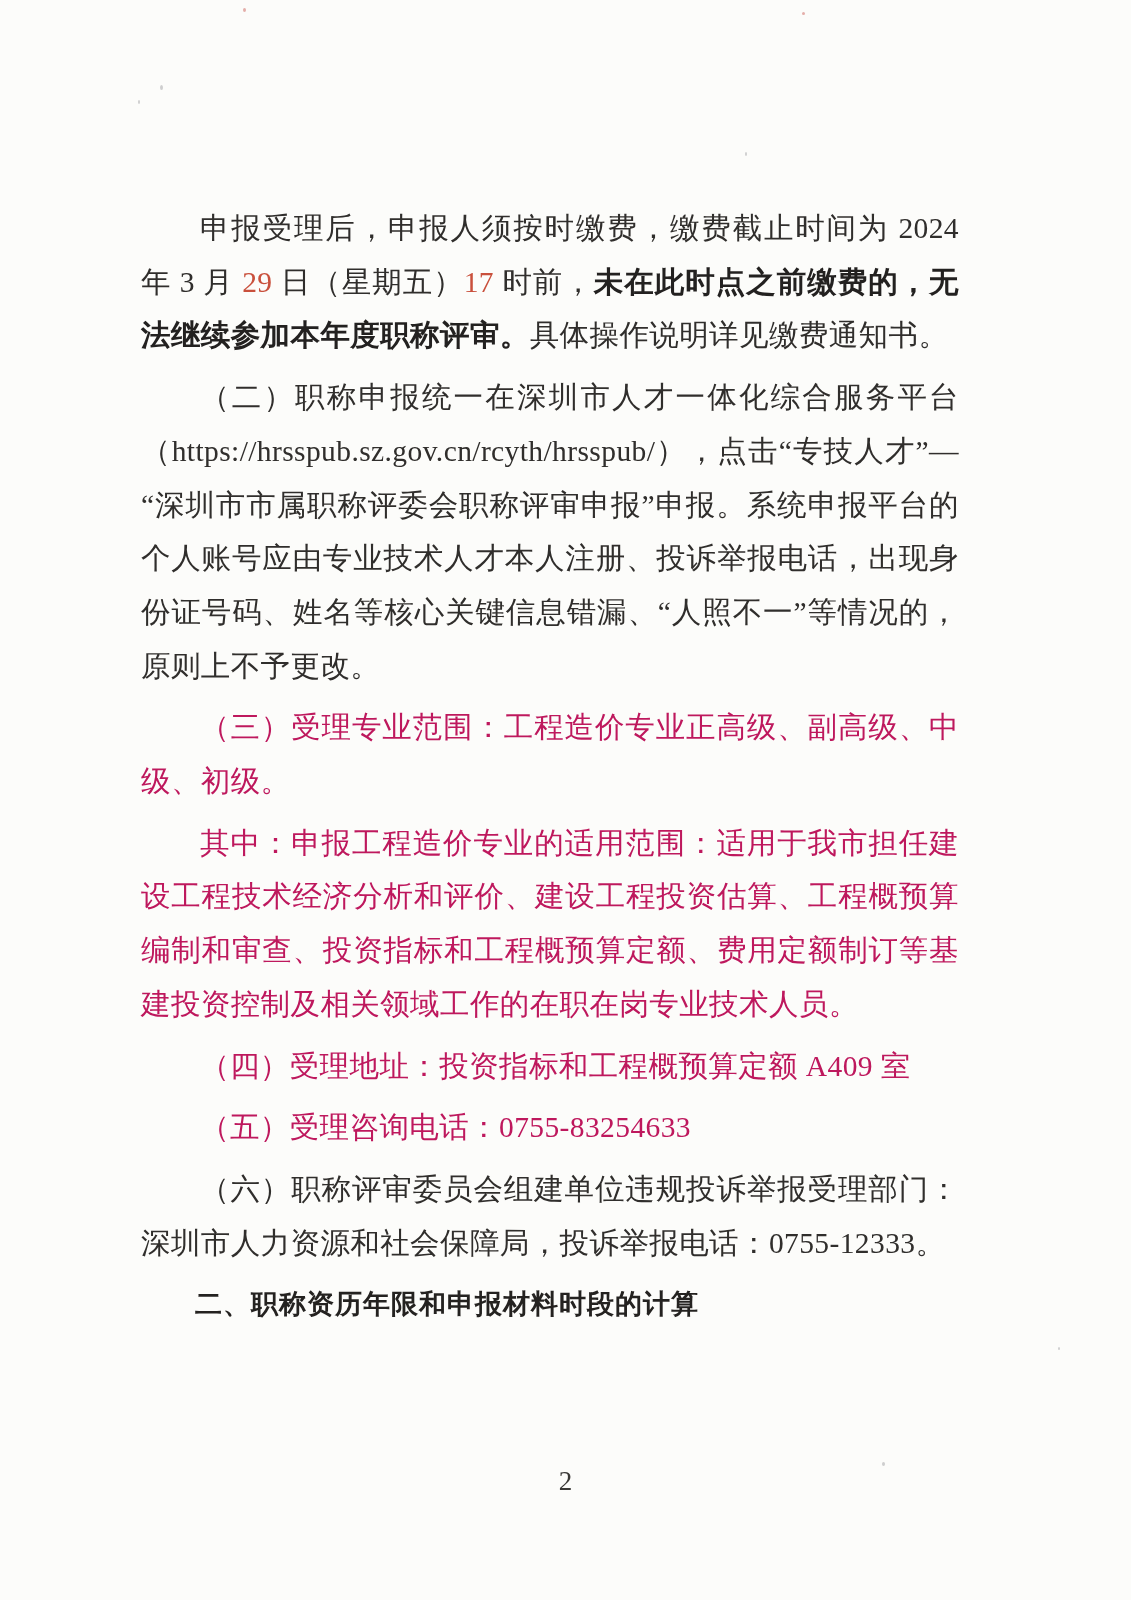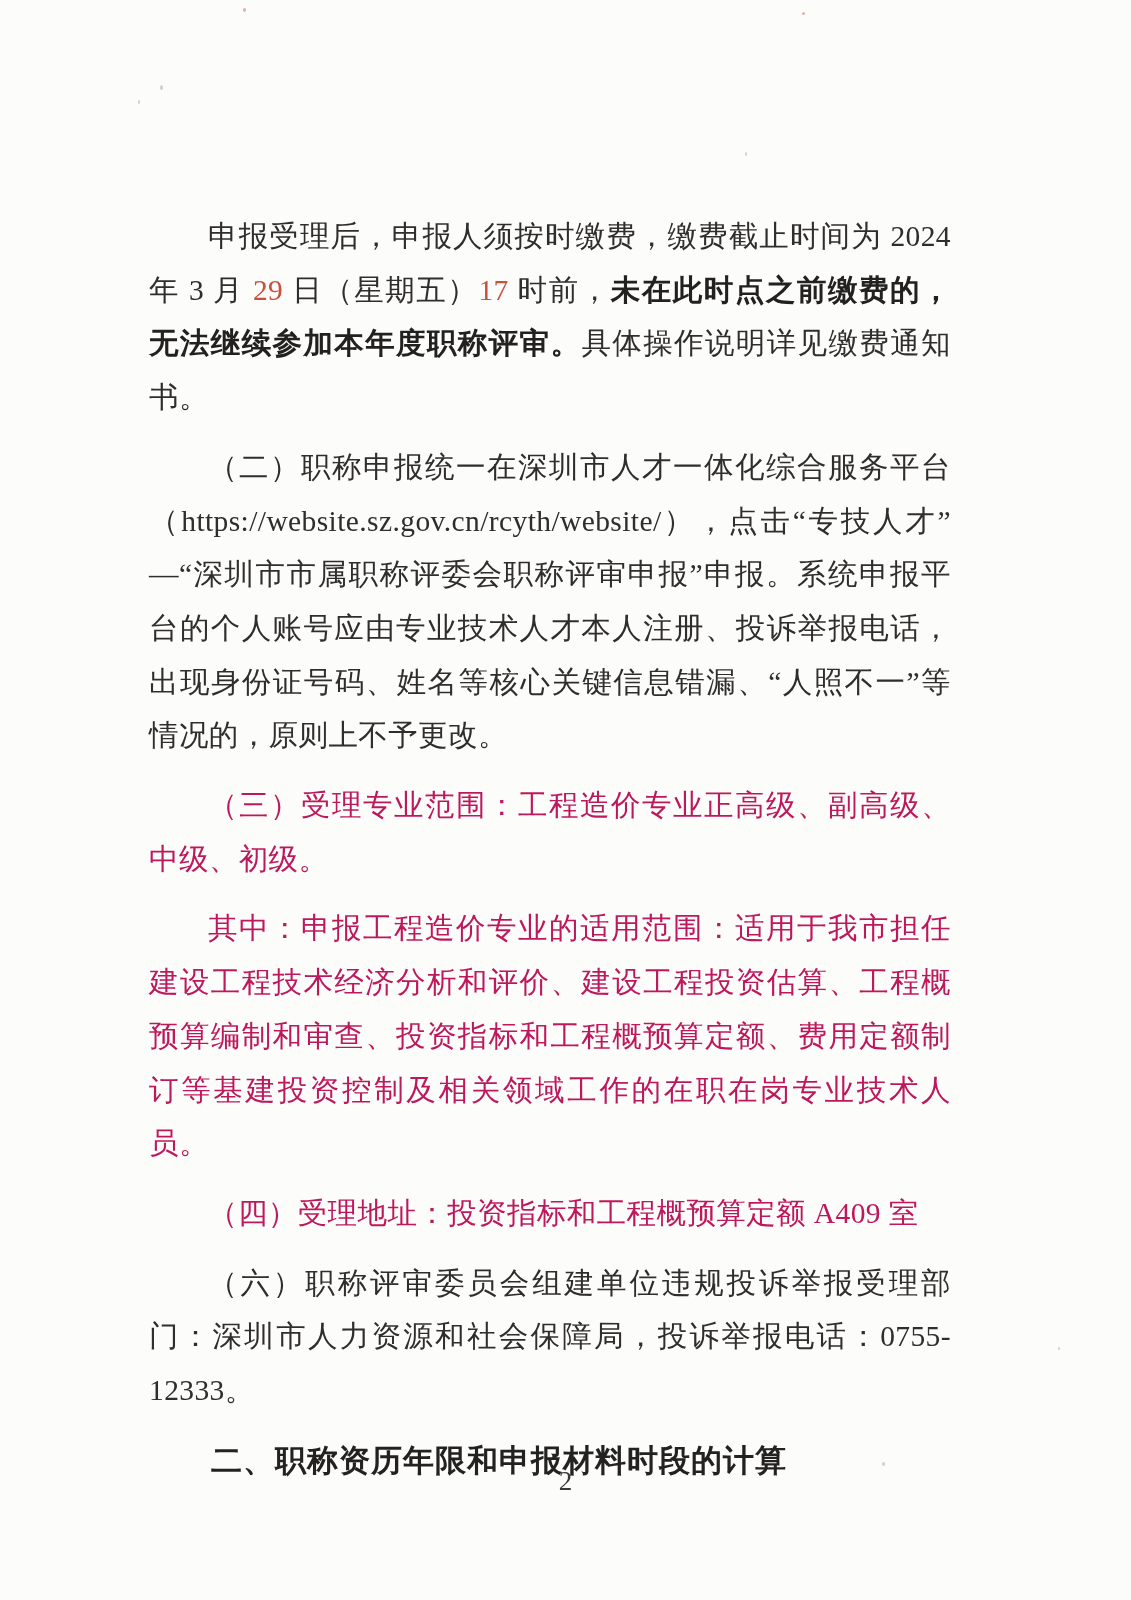--- a/index.html
+++ b/index.html
@@ -14,37 +14,37 @@
     overflow: hidden;
     font-family: "Liberation Serif", "DejaVu Serif", serif;
   }
   .doc {
     position: absolute;
     left: 133px;
     top: 194px;
     width: 834px;
   }
   p.para {
-    margin: 16px;
+    margin: 8px;
     padding: 0;
     font-size: 29.5px;
     line-height: 53.7px;
     text-align: justify;
     text-justify: inter-character;
     text-indent: 2em;
     color: #302e2c;
     letter-spacing: 0.4px;
   }
   p.para.red {
     color: #be185d;
   }
   p.para.heading {
     font-family: "Liberation Sans", "DejaVu Sans", sans-serif;
     font-weight: bold;
-    font-size: 31px;
+    font-size: 27px;
     color: #242220;
     letter-spacing: 1px;
   }
   .seg-normal { }
   .seg-bold {
     font-weight: bold;
     color: #232120;
   }
   .seg-rednum {
     color: #c9503c;
@@ -66,24 +66,25 @@
     border-radius: 50%;
   }
   .speck.gray { background: rgba(120,120,125,0.35); }
   .speck.red  { background: rgba(200,80,70,0.45); }
 </style>
 </head>
 <body>
 
 <div class="doc">
     <p class="para"><span class="seg-normal">申报受理后，申报人须按时缴费，缴费截止时间为 2024 年 3 月 </span><span class="seg-rednum">29</span><span class="seg-normal"> 日（星期五）</span><span class="seg-rednum">17</span><span class="seg-normal"> 时前，</span><span class="seg-bold">未在此时点之前缴费的，无法继续参加本年度职称评审。</span><span class="seg-normal">具体操作说明详见缴费通知书。</span></p>
-    <p class="para"><span class="seg-normal">（二）职称申报统一在深圳市人才一体化综合服务平台（</span><span class="seg-url">https://website.sz.gov.cn/rcyth/website/</span><span class="seg-normal">），点击“专技人才”—“深圳市市属职称评委会职称评审申报”申报。系统申报平台的个人账号应由专业技术人才本人注册、投诉举报电话，出现身份证号码、姓名等核心关键信息错漏、“人照不一”等情况的，原则上不予更改。</span></p>
+    <p class="para"><span class="seg-normal">（二）职称申报统一在深圳市人才一体化综合服务平台（</span><span class="seg-url">https://hrsspub.sz.gov.cn/rcyth/hrsspub/</span><span class="seg-normal">），点击“专技人才”—“深圳市市属职称评委会职称评审申报”申报。系统申报平台的个人账号应由专业技术人才本人注册、投诉举报电话，出现身份证号码、姓名等核心关键信息错漏、“人照不一”等情况的，原则上不予更改。</span></p>
     <p class="para red"><span class="seg-normal">（三）受理专业范围：工程造价专业正高级、副高级、中级、初级。</span></p>
     <p class="para red"><span class="seg-normal">其中：申报工程造价专业的适用范围：适用于我市担任建设工程技术经济分析和评价、建设工程投资估算、工程概预算编制和审查、投资指标和工程概预算定额、费用定额制订等基建投资控制及相关领域工作的在职在岗专业技术人员。</span></p>
     <p class="para red"><span class="seg-normal">（四）受理地址：投资指标和工程概预算定额 A409 室</span></p>
+    <p class="para red"><span class="seg-normal">（五）受理咨询电话：0755-83254633</span></p>
     <p class="para"><span class="seg-normal">（六）职称评审委员会组建单位违规投诉举报受理部门：深圳市人力资源和社会保障局，投诉举报电话：0755-12333。</span></p>
     <p class="para heading"><span class="seg-normal">二、职称资历年限和申报材料时段的计算</span></p>
   </div>
 
 <div class="footer">2</div>
 
 <div class="speck red" style="left:243px; top:8px;    width:3px; height:4px;"></div>
 <div class="speck red" style="left:802px; top:12px;   width:3px; height:3px;"></div>
 <div class="speck gray" style="left:160px; top:85px;   width:3px; height:5px;"></div>
 <div class="speck gray" style="left:138px; top:100px;  width:2px; height:4px;"></div>

